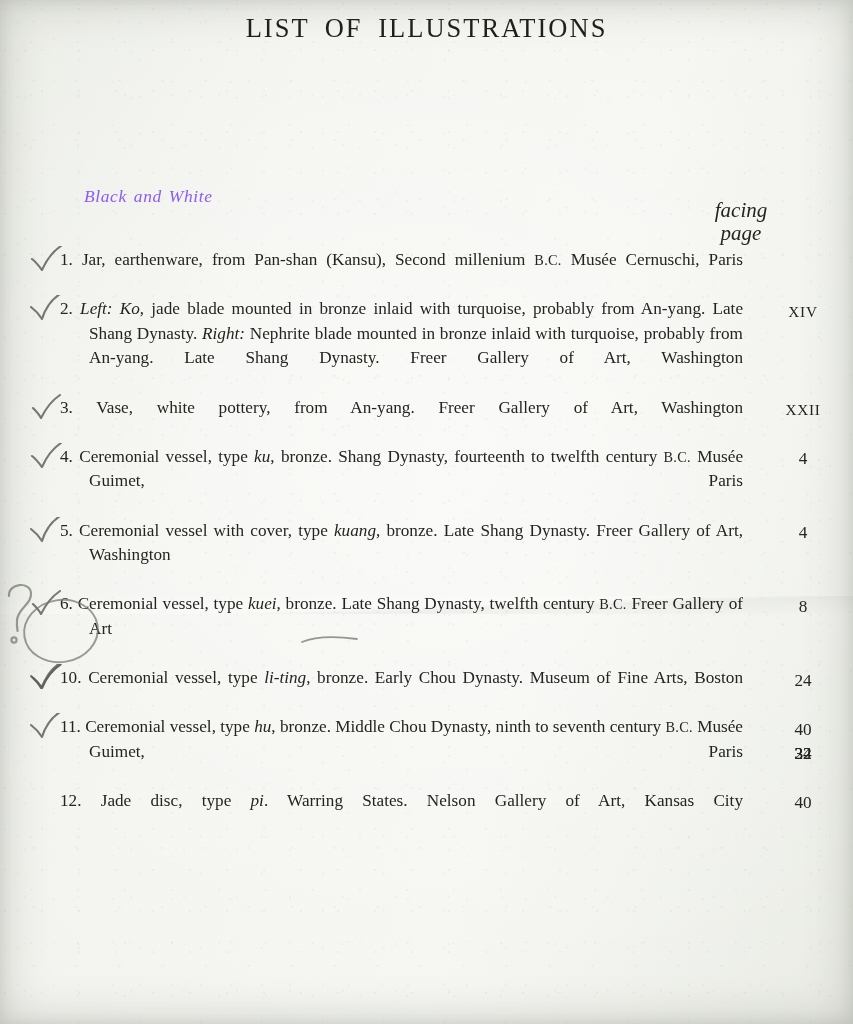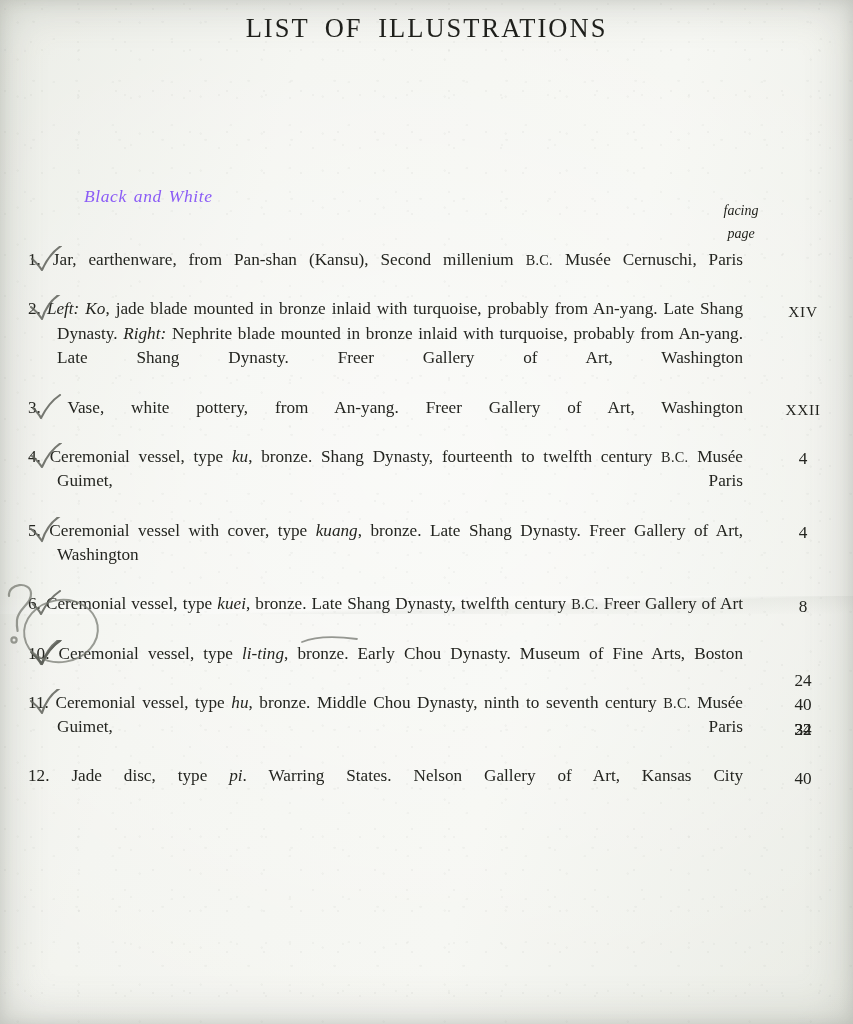--- a/index.html
+++ b/index.html
@@ -100,41 +100,41 @@
     color: #8b5cf6;
     margin-left: 36px;
   }
   .facing-page-label {
     position: absolute;
     top: 199px;
     left: 693px;
     width: 96px;
     text-align: center;
     font-style: italic;
-    font-size: 14px;
+    font-size: 21px;
     line-height: 23px;
     color: #24251f;
   }
   .facing-page-label span { display: block; }
 
   
   #list {
     position: absolute;
     top: 248px;
     left: 0;
     width: 853px;
   }
   .entry {
     position: relative;
     display: block;
     margin-bottom: 0;
   }
   .entry-body {
     position: relative;
-    margin-left: 28px;
+    margin-left: 60px;
     margin-right: 110px;
     font-size: 17.2px;
     line-height: 24.6px;
     text-align: justify;
     text-indent: -29px;
     padding-left: 29px;
     color: #242520;
   }
   .entry-num {
     font-variant-numeric: lining-nums;

